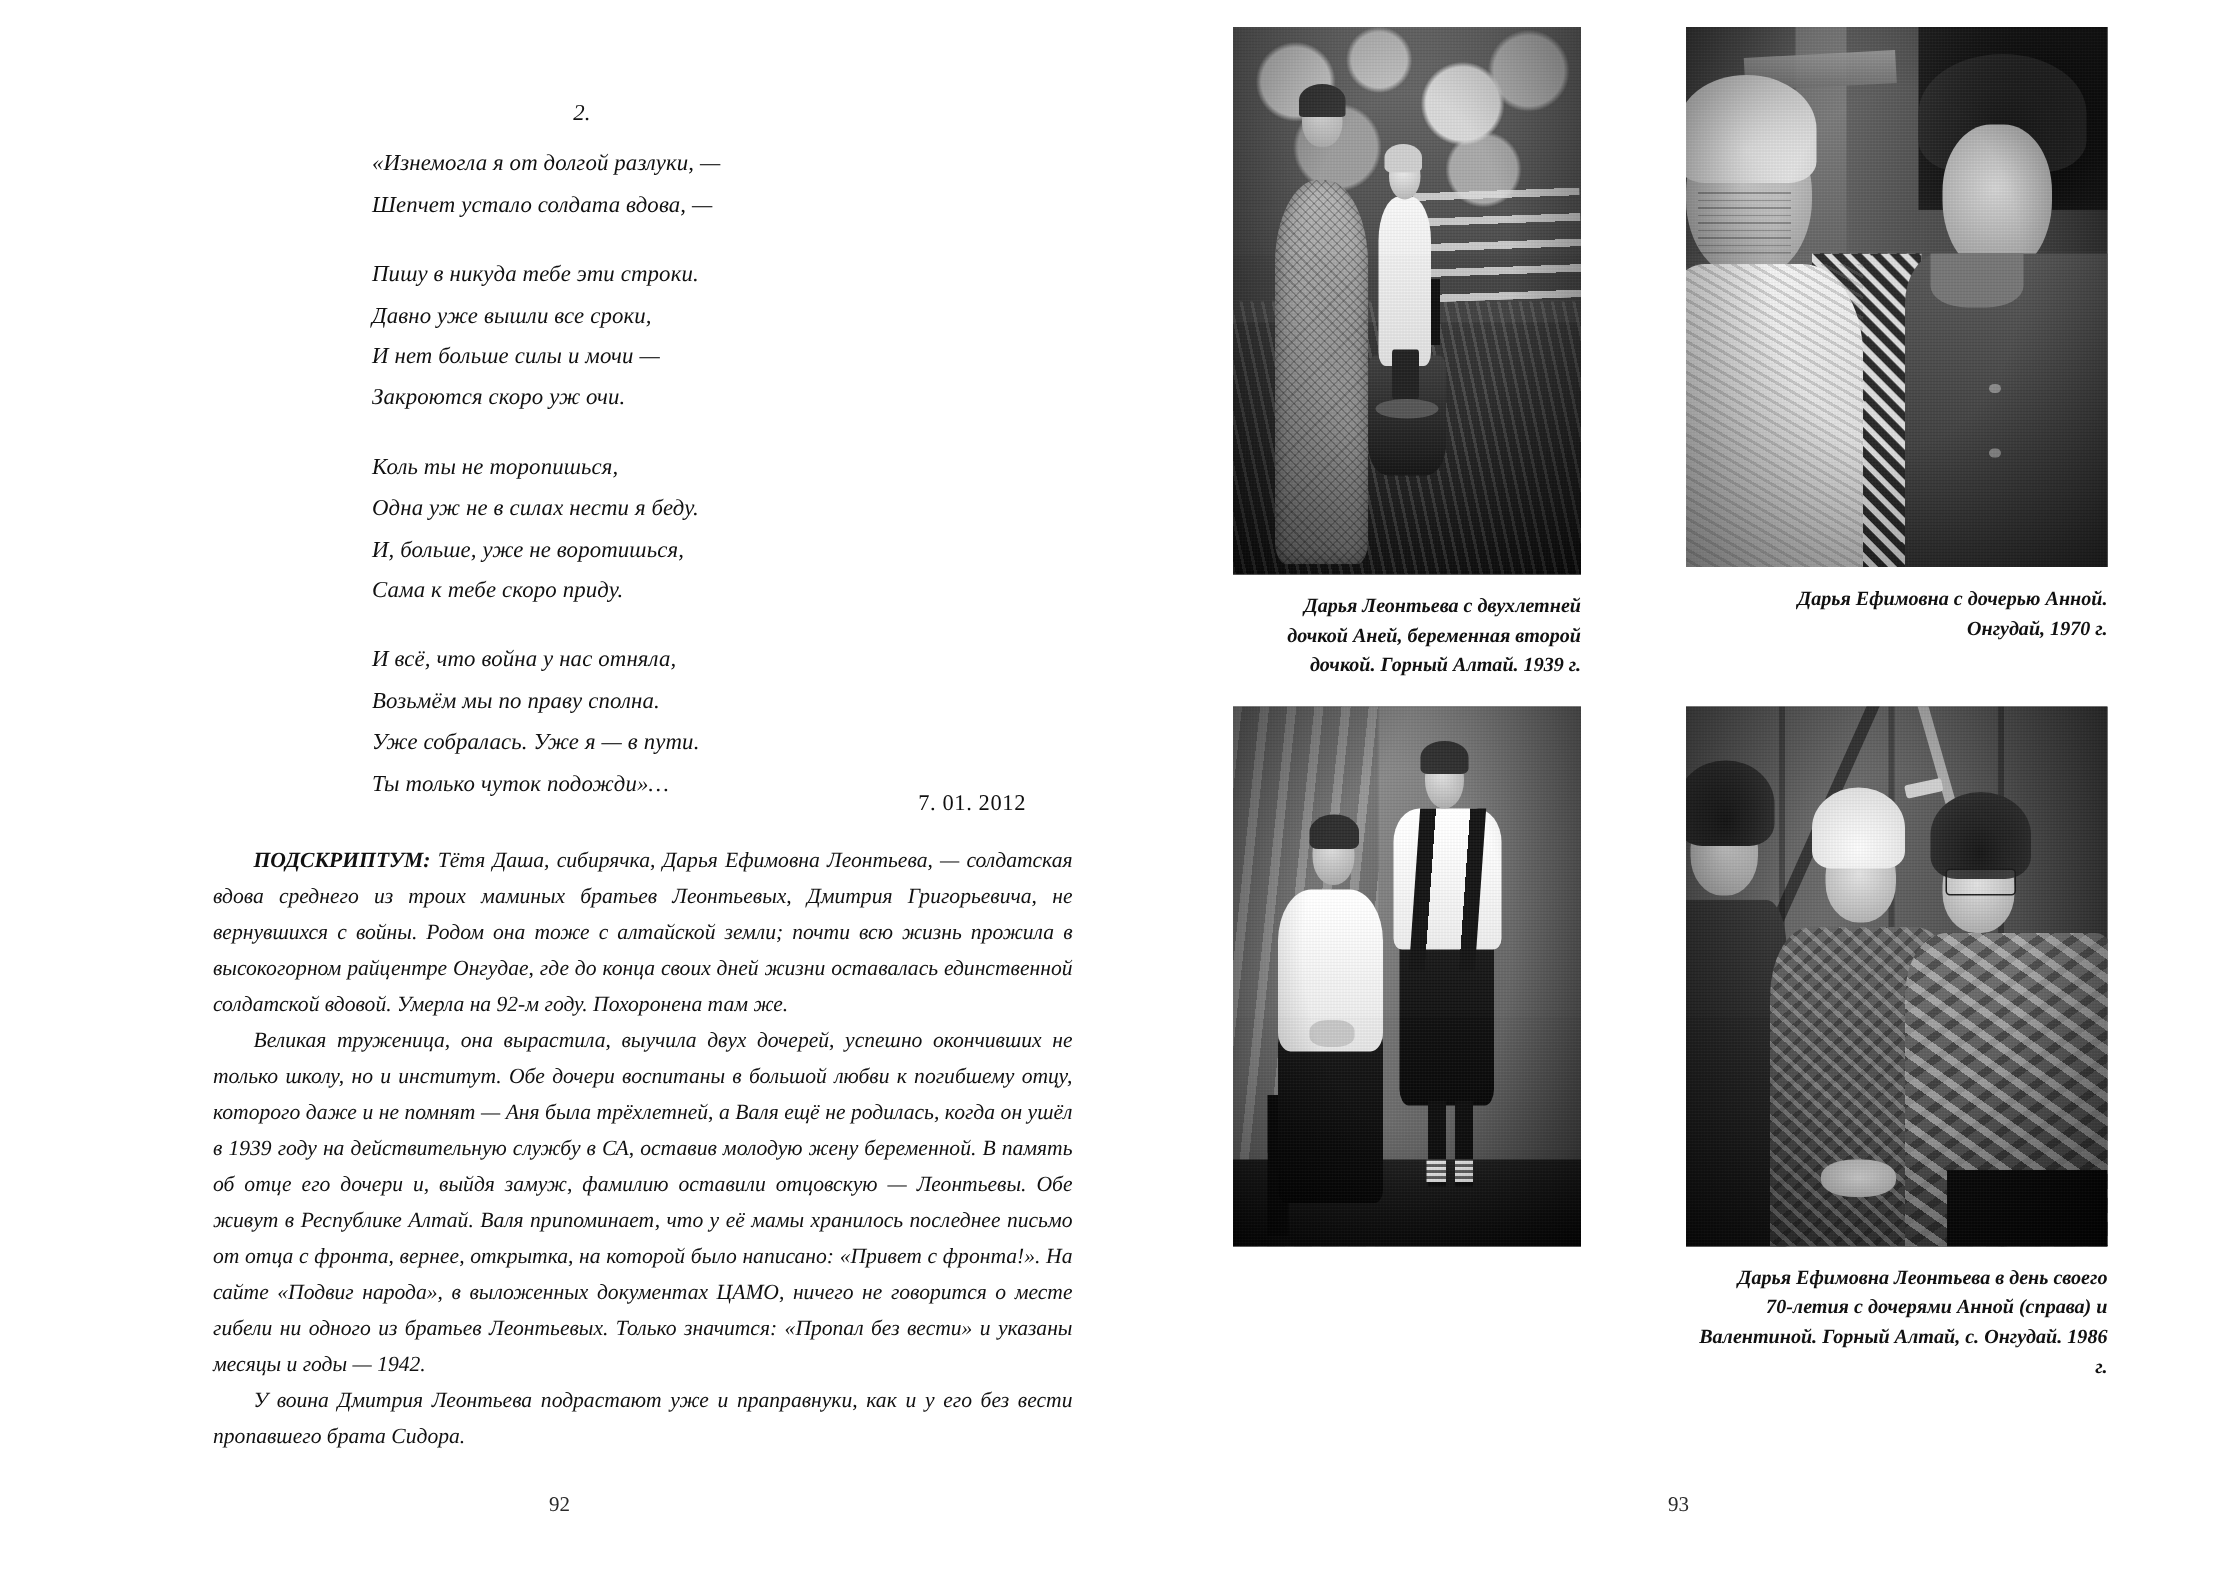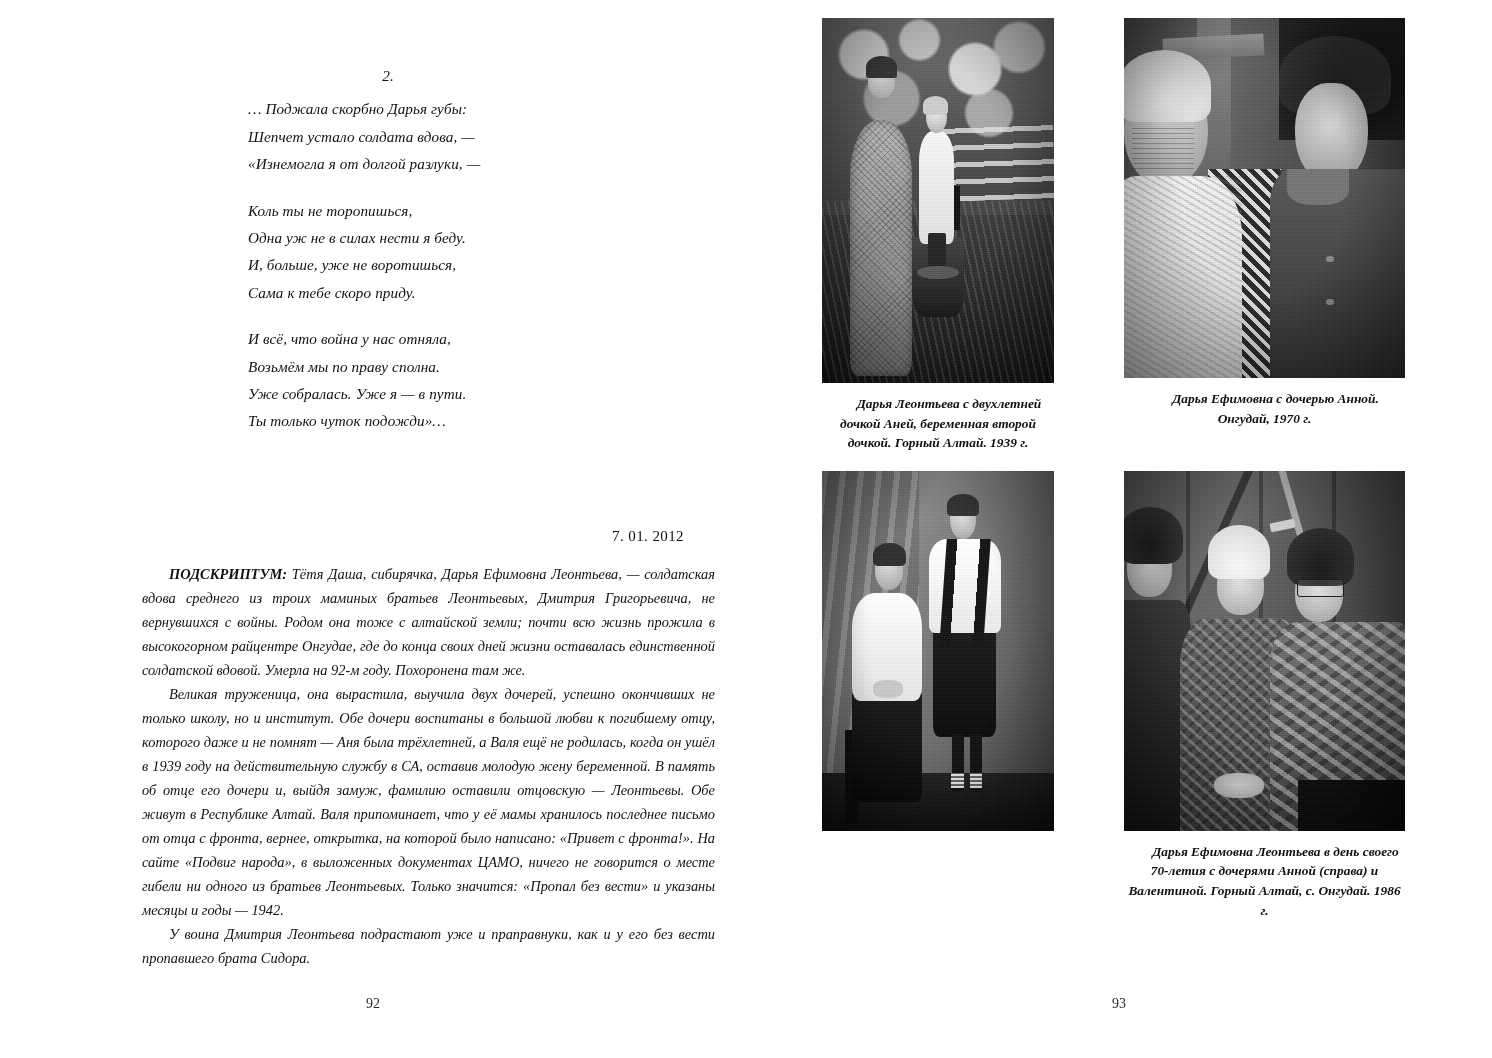--- a/index.html
+++ b/index.html
@@ -61,21 +61,21 @@
     position:relative;overflow:hidden;background:#2a2a2a;
     filter:grayscale(100%) contrast(108%);
   }
   .ph-1{width:232px;height:365px;}
   .ph-2{width:281px;height:360px;}
   .ph-3{width:232px;height:360px;}
   .ph-4{width:281px;height:360px;}
 
   .caption{
     font-style:italic;font-weight:bold;font-size:13.4px;line-height:19.6px;
-    margin-top:11px;text-align:center;
+    margin-top:11px;text-align:right;
   }
   .caption .first{padding-left:22px;}
 
   
   .lay{position:absolute;}
   .grainy{position:absolute;inset:0;opacity:.30;
     background-image:
       repeating-linear-gradient(0deg,rgba(255,255,255,.10) 0 1px,rgba(0,0,0,.10) 1px 2px),
       repeating-linear-gradient(90deg,rgba(255,255,255,.07) 0 1px,rgba(0,0,0,.07) 1px 2px);
   }
@@ -251,25 +251,30 @@
 <body>
 
 <div class="spread">
 
   <div class="page page-left">
 
     <div class="poem-block">
       <span class="poem-num">2.</span>
 
       <div class="stanza">
-        <div class="pline">… Поджала скорбно Дарья губы:</div>
+        <div class="pline">«Изнемогла я от долгой разлуки, —</div>
         <div class="pline">Шепчет устало солдата вдова, —</div>
-        <div class="pline">«Изнемогла я от долгой разлуки, —</div>
-      </div>
-
+      </div>
+
+      <div class="stanza">
+        <div class="pline">Пишу в никуда тебе эти строки.</div>
+        <div class="pline">Давно уже вышли все сроки,</div>
+        <div class="pline">И нет больше силы и мочи —</div>
+        <div class="pline">Закроются скоро уж очи.</div>
+      </div>
 
       <div class="stanza">
         <div class="pline">Коль ты не торопишься,</div>
         <div class="pline">Одна уж не в силах нести я беду.</div>
         <div class="pline">И, больше, уже не воротишься,</div>
         <div class="pline">Сама к тебе скоро приду.</div>
       </div>
 
       <div class="stanza">
         <div class="pline">И всё, что война у нас отняла,</div>

